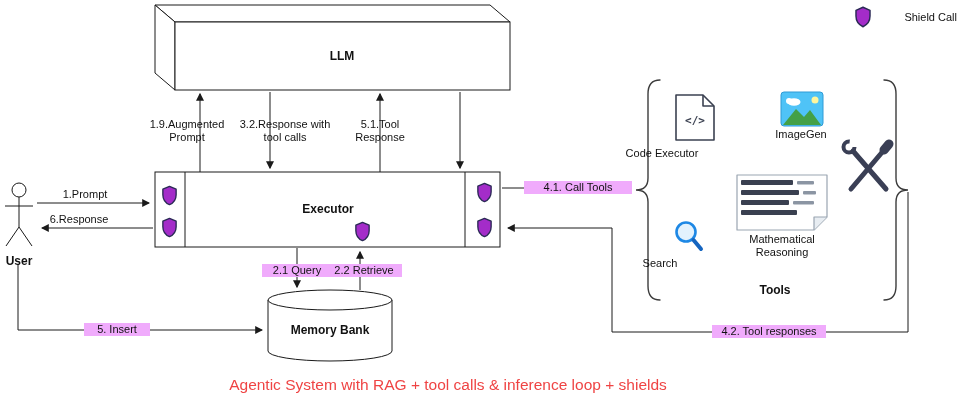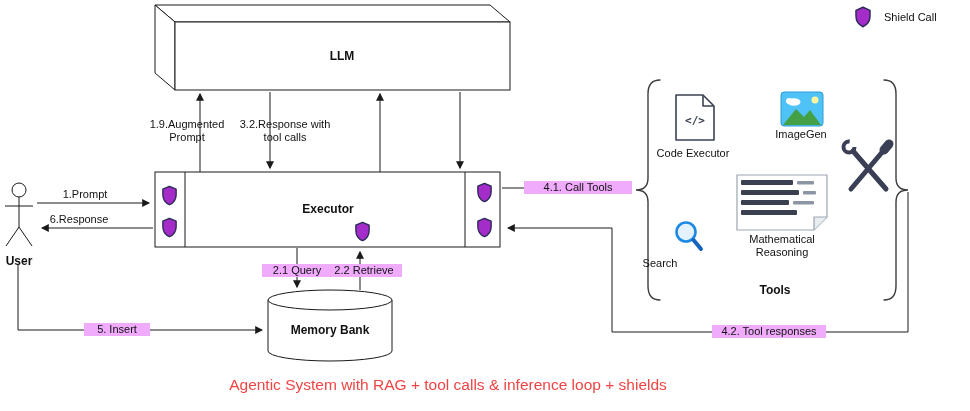--- a/index.html
+++ b/index.html
@@ -14,21 +14,21 @@
           font-family:"Liberation Sans",sans-serif;overflow:hidden;}
   svg.wires{position:absolute;left:0;top:0;}
   .wire{stroke:var(--line);stroke-width:1;fill:none;}
   .shape{stroke:var(--line);stroke-width:1;fill:#fff;}
   .brace{stroke:#3c3c3c;stroke-width:1.4;fill:none;stroke-linecap:round;}
   .shield-path{fill:var(--shield-fill);stroke:var(--shield-stroke);stroke-width:1.6;stroke-linejoin:round;}
   #ah path{fill:var(--line);}
   .lbl{position:absolute;font-size:11px;line-height:13px;color:#111;text-align:center;}
   .bg{background:#f0abfc;}
   .bold{font-weight:bold;font-size:12px;line-height:14px;}
-  .left{text-align:left;margin-left:7px;}
+  .left{text-align:right;}
   .title{position:absolute;font-size:15.5px;color:#ef4444;text-align:center;}
 </style>
 </head>
 <body>
 
 <div class="canvas">
 
   <svg class="wires" width="970" height="411" viewBox="0 0 970 411">
     <defs>
       <marker id="ah" viewBox="0 0 10 10" refX="8.5" refY="5" markerWidth="8" markerHeight="8" orient="auto-start-reverse">
@@ -142,27 +142,28 @@
   <div class="lbl bold" style="left:280px;top:49px;width:124px;">LLM</div>
   <div class="lbl bold" style="left:268px;top:323px;width:124px;">Memory Bank</div>
   <div class="lbl bold" style="left:248px;top:202px;width:160px;">Executor</div>
   <div class="lbl bold" style="left:0px;top:254px;width:38px;">User</div>
   <div class="lbl bold" style="left:730px;top:283px;width:90px;">Tools</div>
 
   <div class="lbl" style="left:40px;top:188px;width:90px;">1.Prompt</div>
   <div class="lbl" style="left:34px;top:213px;width:90px;">6.Response</div>
   <div class="lbl" style="left:142px;top:118px;width:90px;">1.9.Augmented Prompt</div>
   <div class="lbl" style="left:239px;top:118px;width:92px;">3.2.Response with tool calls</div>
+  <div class="lbl" style="left:344px;top:118px;width:72px;">5.1.Tool Response</div>
   <div class="lbl bg" style="left:524px;top:181px;width:108px;">4.1. Call Tools</div>
   <div class="lbl bg" style="left:712px;top:325px;width:114px;">4.2. Tool responses</div>
   <div class="lbl bg" style="left:84px;top:323px;width:66px;">5. Insert</div>
   <div class="lbl bg" style="left:262px;top:264px;width:70px;">2.1 Query</div>
   <div class="lbl bg" style="left:326px;top:264px;width:76px;">2.2 Retrieve</div>
 
-  <div class="lbl" style="left:645px;top:147px;width:96px;">Code Executor</div>
+  <div class="lbl" style="left:614px;top:147px;width:96px;">Code Executor</div>
   <div class="lbl" style="left:756px;top:128px;width:90px;">ImageGen</div>
   <div class="lbl" style="left:625px;top:257px;width:70px;">Search</div>
   <div class="lbl" style="left:734px;top:233px;width:96px;">Mathematical Reasoning</div>
 
   <div class="lbl left" style="left:877px;top:11px;width:80px;">Shield Call</div>
 
   <div class="title" style="left:0px;top:376px;width:896px;">Agentic System with RAG + tool calls &amp; inference loop + shields</div>
 
 </div>
 

